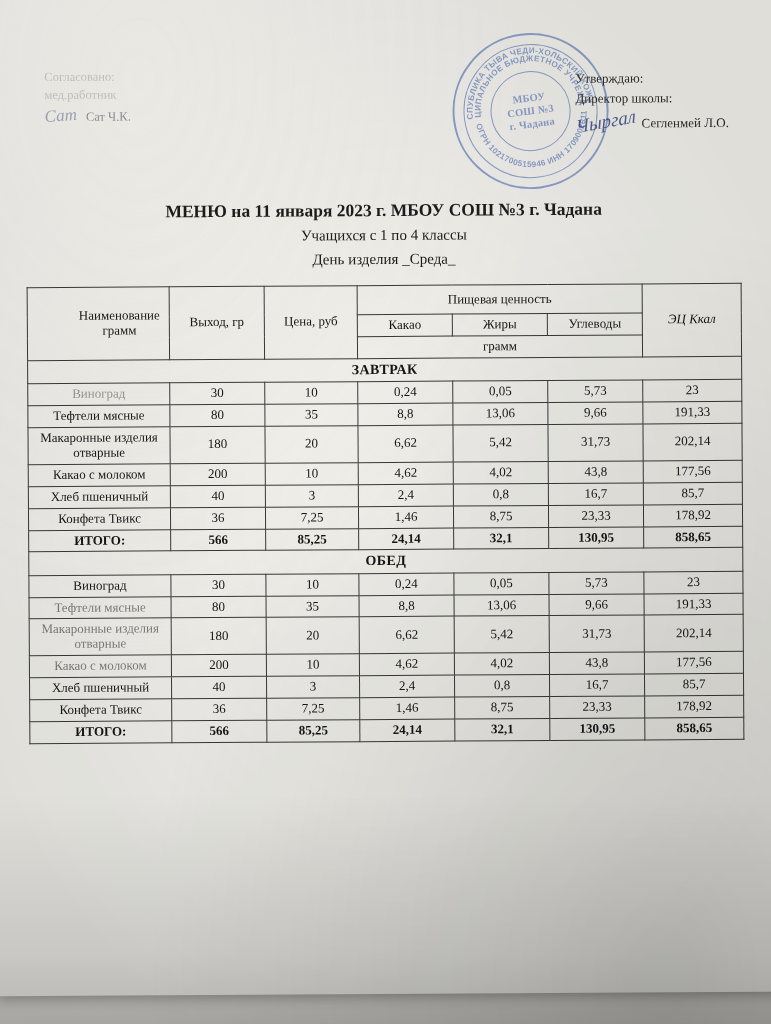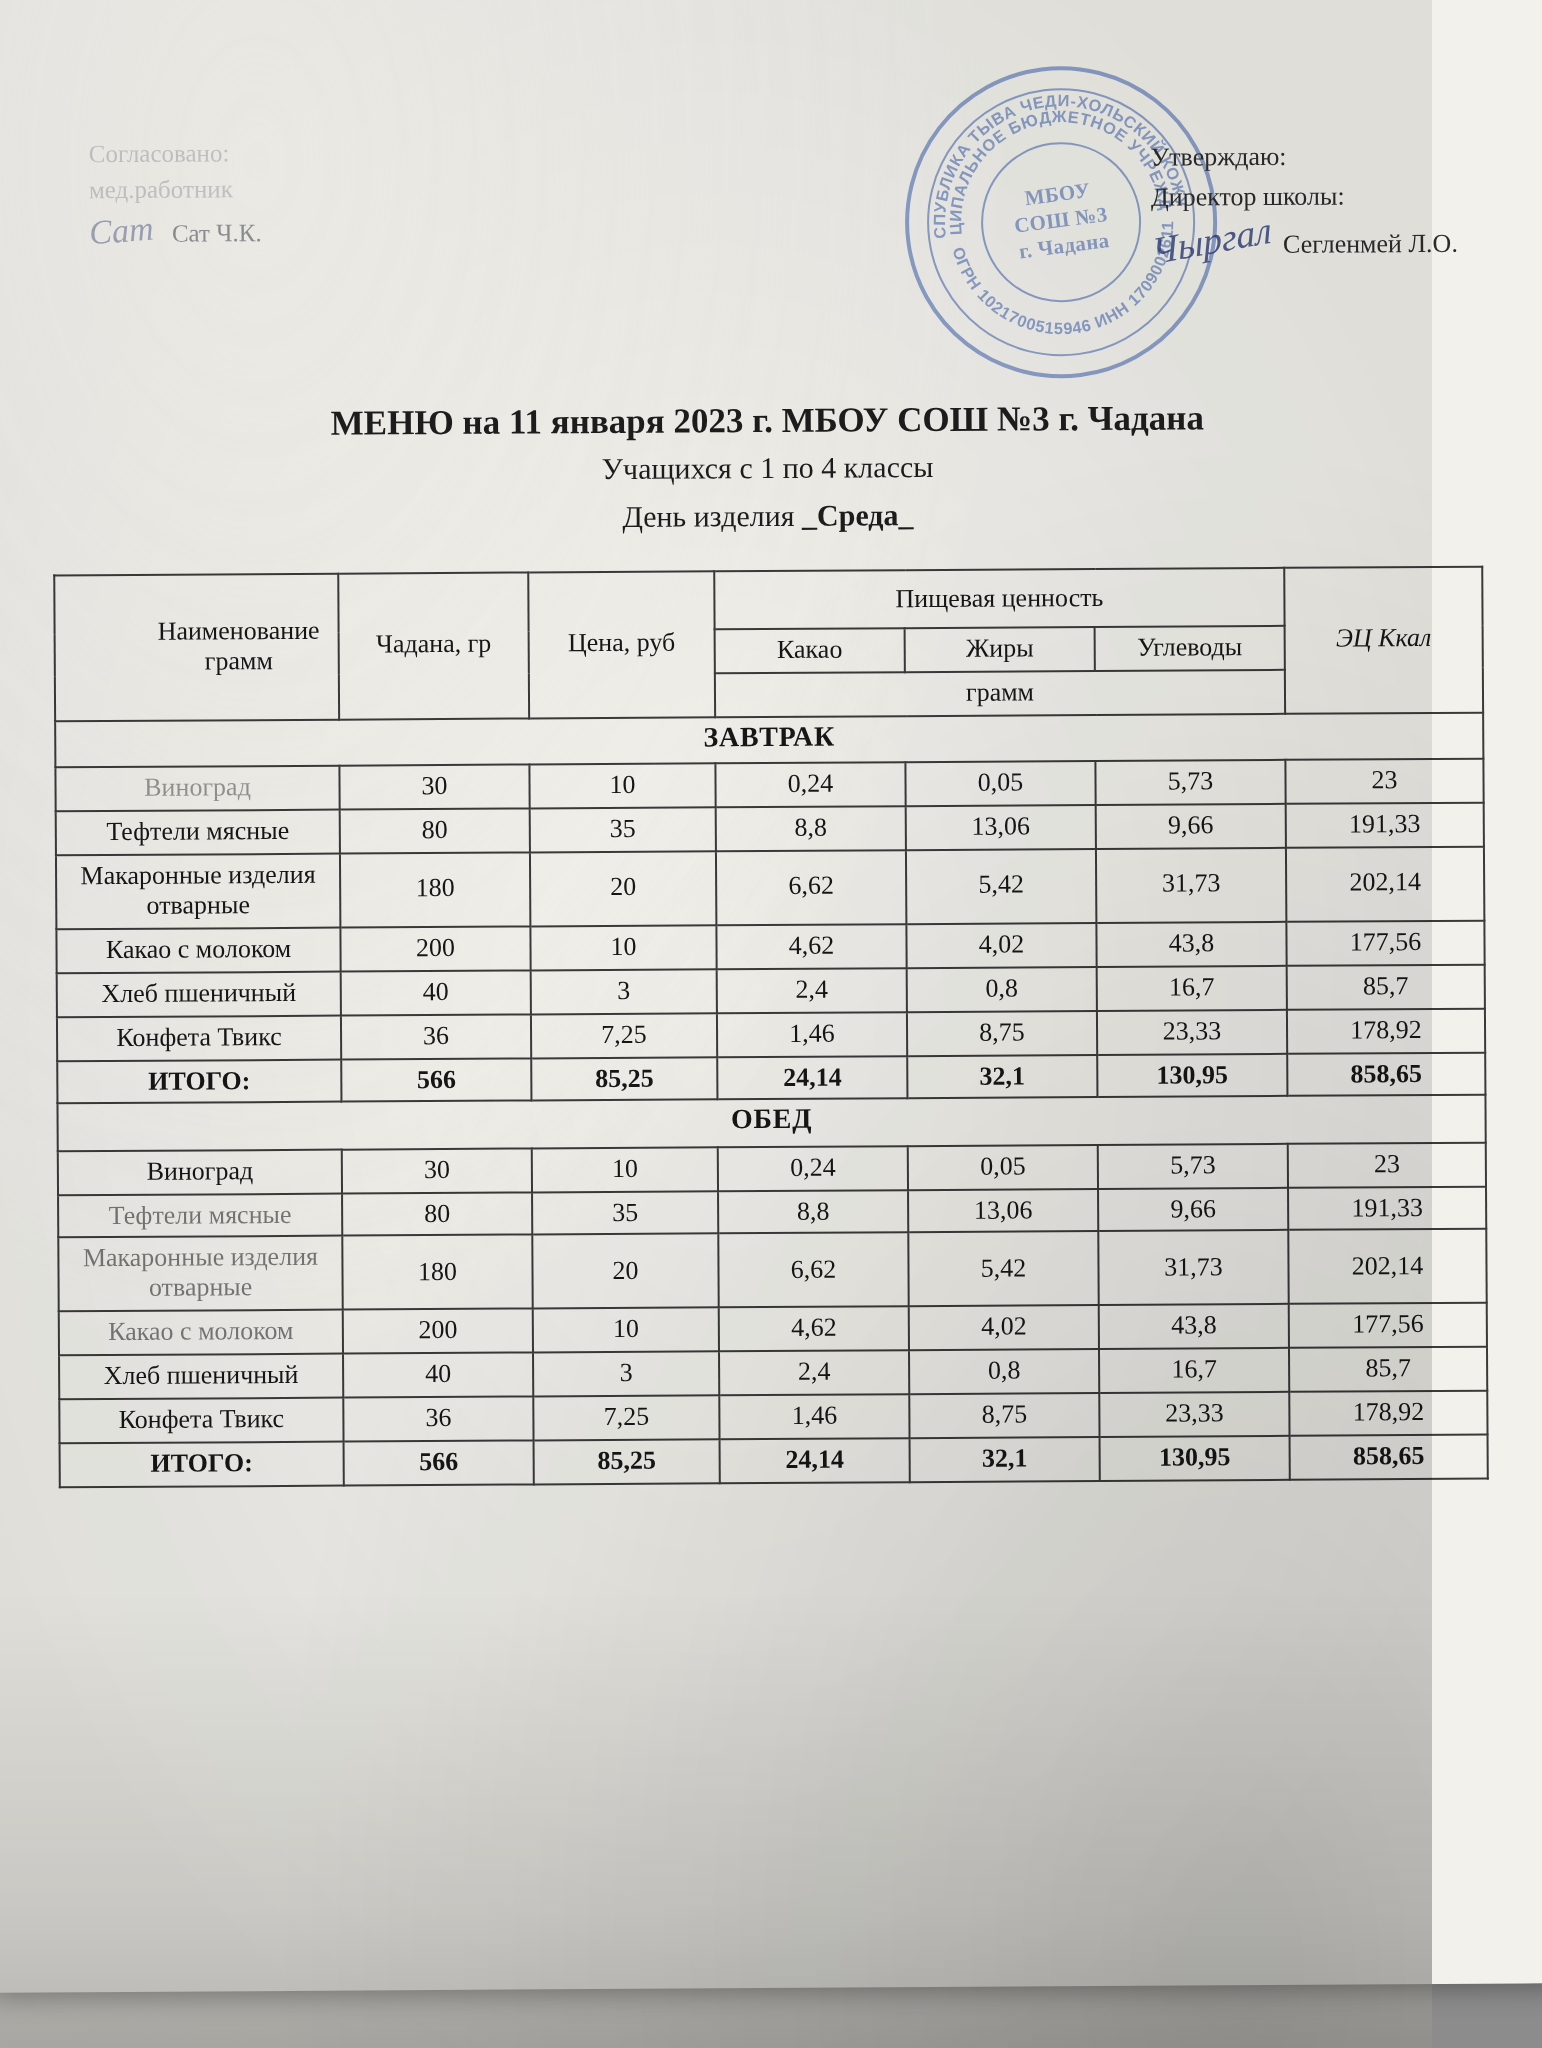--- a/index.html
+++ b/index.html
@@ -8,21 +8,21 @@
     background: #8c8c8c;
   }
   body {
     width: 771px;
     height: 1024px;
     overflow: hidden;
     font-family: "Liberation Serif", serif;
   }
   .page {
     position: relative;
-    width: 716px;
+    width: 771px;
     height: 1024px;
     background:
       linear-gradient(115deg, rgba(255,255,255,0.06) 0%, rgba(0,0,0,0.05) 100%),
       linear-gradient(#f3f2ee, #ebe9e4 55%, #e2e0da 100%);
   }
   
   .sheet {
     position: absolute;
     left: -8px;
     top: -10px;
@@ -173,21 +173,21 @@
   }
   .weekday {
     position: absolute;
     top: 251px;
     left: 0;
     width: 771px;
     text-align: center;
     font-size: 15px;
     color: #1d1d1d;
   }
-  .weekday b { font-weight: bold; }
+  .weekday b { font-weight: normal; }
 
   
   table.menu {
     position: absolute;
     left: 28px;
     top: 285px;
     width: 715px;
     border-collapse: collapse;
     font-size: 13px;
     color: #161616;
@@ -293,21 +293,21 @@
     <div class="title">МЕНЮ на 11 января 2023 г. МБОУ СОШ №3 г. Чадана</div>
     <div class="subtitle">Учащихся с 1 по 4 классы</div>
     <div class="weekday">
       <span>День изделия </span><b>_Среда_</b>
     </div>
 
     <table class="menu">
       <thead>
         <tr>
           <th class="hdr-name" rowspan="3"><span>Наименование грамм</span></th>
-          <th class="col-out" rowspan="3">Чадана, гр</th>
+          <th class="col-out" rowspan="3">Выход, гр</th>
           <th class="col-price" rowspan="3">Цена, руб</th>
           <th colspan="3" class="hdr-mid">Пищевая ценность</th>
           <th class="col-kcal" rowspan="3">ЭЦ Ккал</th>
         </tr>
         <tr>
           <th class="col-nutr">Какао</th>
           <th class="col-nutr">Жиры</th>
           <th class="col-nutr">Углеводы</th>
         </tr>
         <tr>

